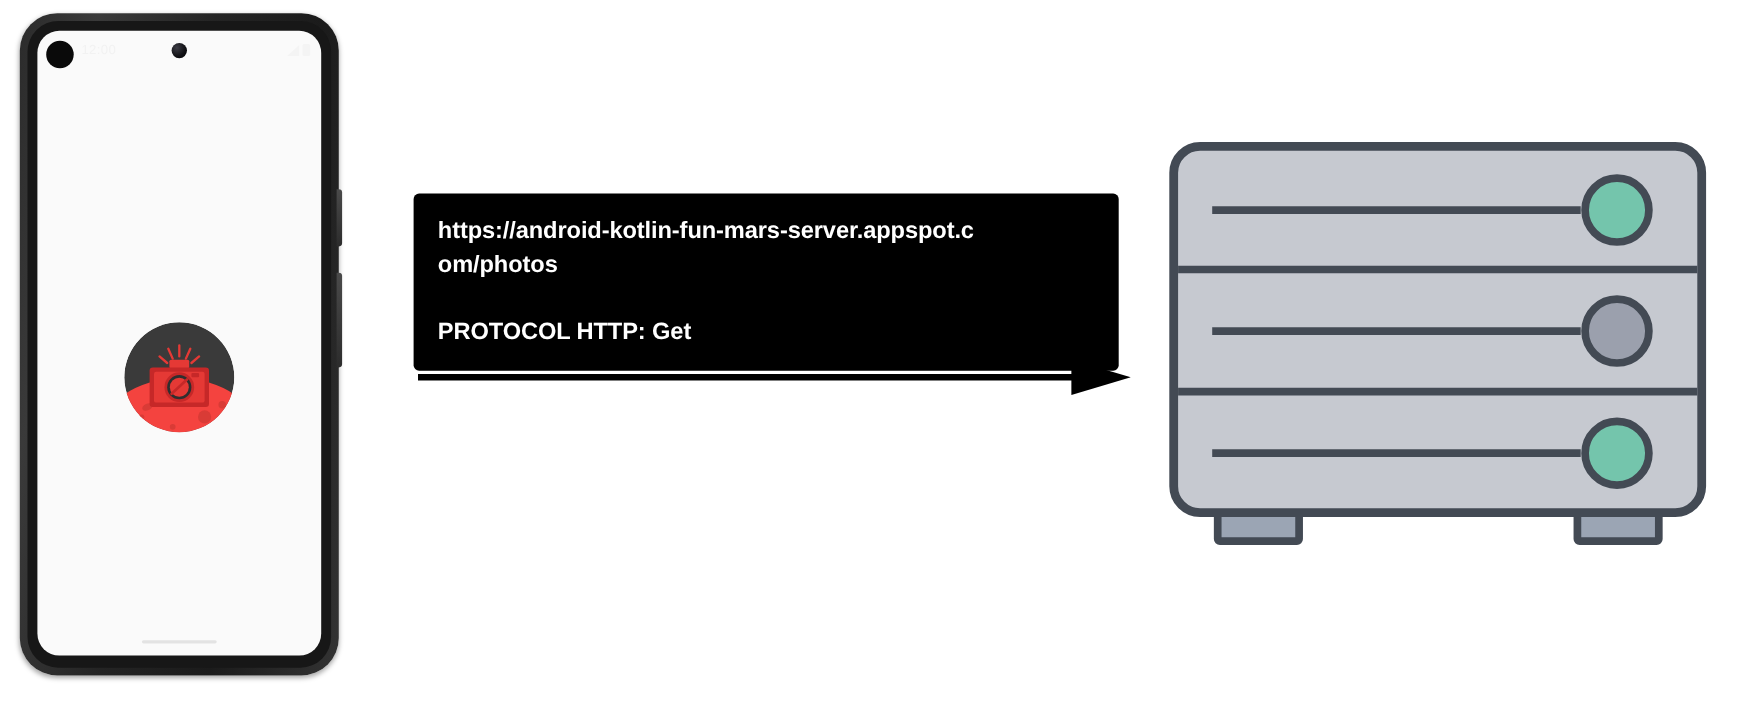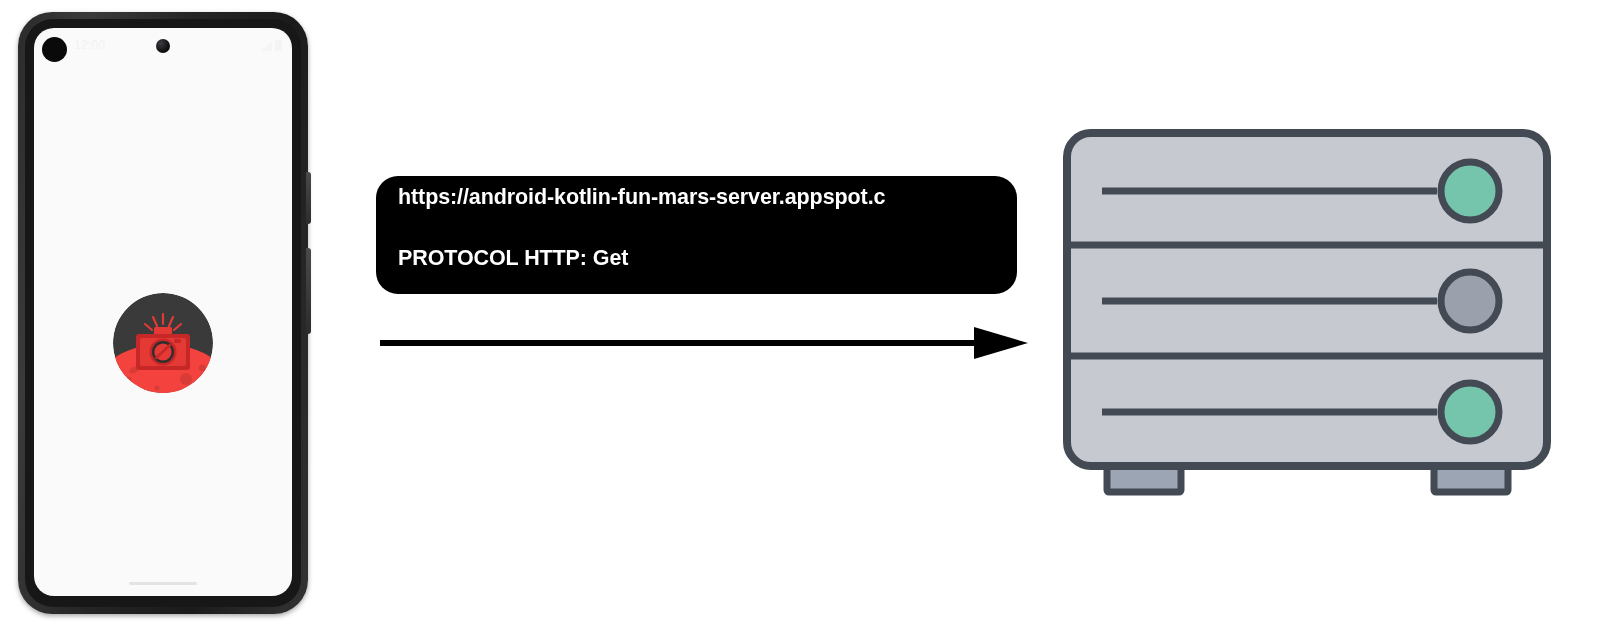--- a/index.html
+++ b/index.html
@@ -127,22 +127,22 @@
   }
 
   
   #request-callout {
     position: absolute;
     left: 376px;
     top: 176px;
     width: 641px;
     box-sizing: border-box;
     background: #000000;
-    border-radius: 22px;
-    padding: 6px 22px 20px 22px;
+    border-radius: 5px;
+    padding: 18px 22px 20px 22px;
   }
   #request-callout .line {
     color: #ffffff;
     font-size: 21.5px;
     font-weight: bold;
     line-height: 31px;
     letter-spacing: -0.1px;
     word-break: break-all;
   }
   #request-protocol-line { word-break: normal; margin-top: 30px; }
@@ -225,20 +225,21 @@
         </g>
       </svg>
     </div>
 
     <div id="gesture-bar"></div>
   </div>
 </div>
 
 <div id="request-callout">
   <div class="line">https://android-kotlin-fun-mars-server.appspot.c</div>
+  <div class="line">om/photos</div>
   <div class="line" id="request-protocol-line">PROTOCOL HTTP: Get</div>
 </div>
 
 <div id="request-arrow">
   <svg viewBox="0 0 650 50" width="650" height="50" aria-hidden="true">
     <line x1="2" y1="25" x2="600" y2="25" stroke="#000000" stroke-width="6"></line>
     <polygon points="596,9 650,25 596,41" fill="#000000"></polygon>
   </svg>
 </div>
 

